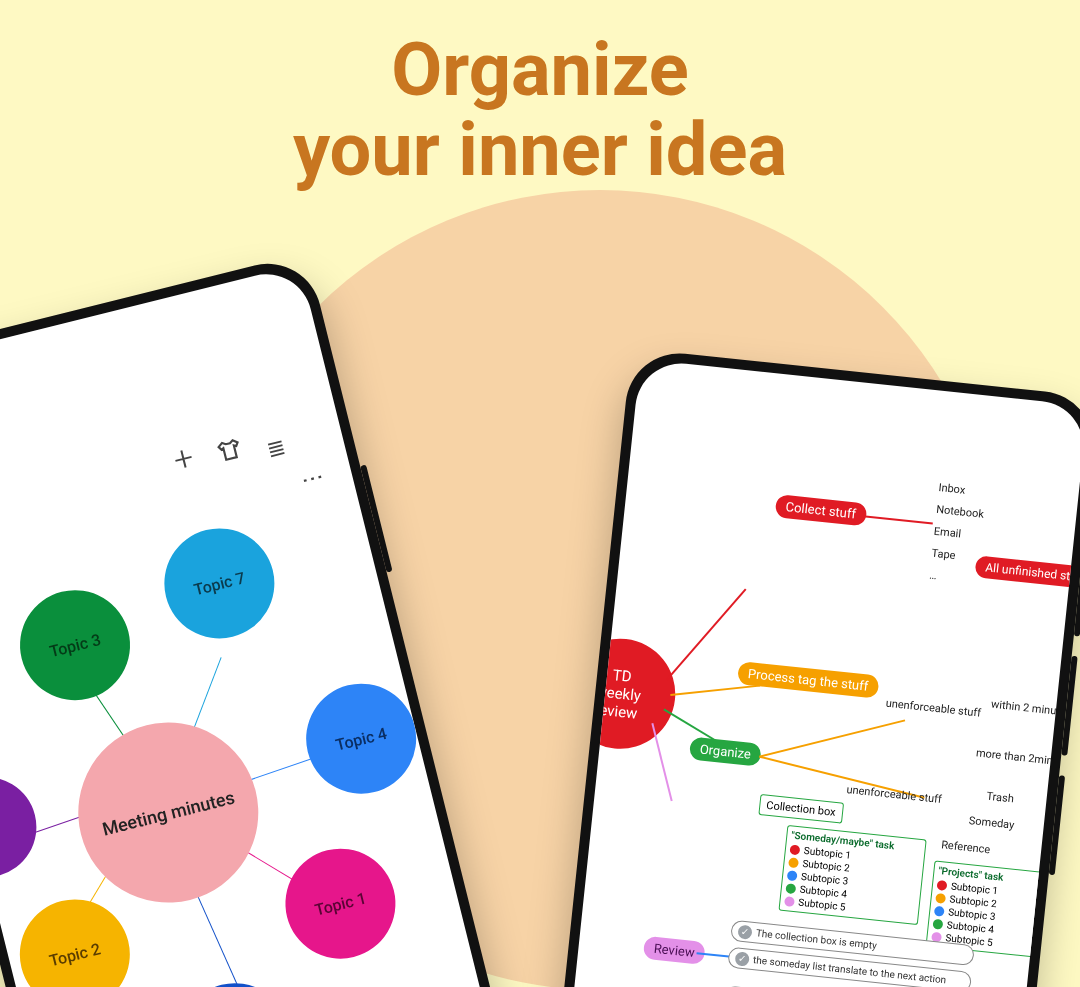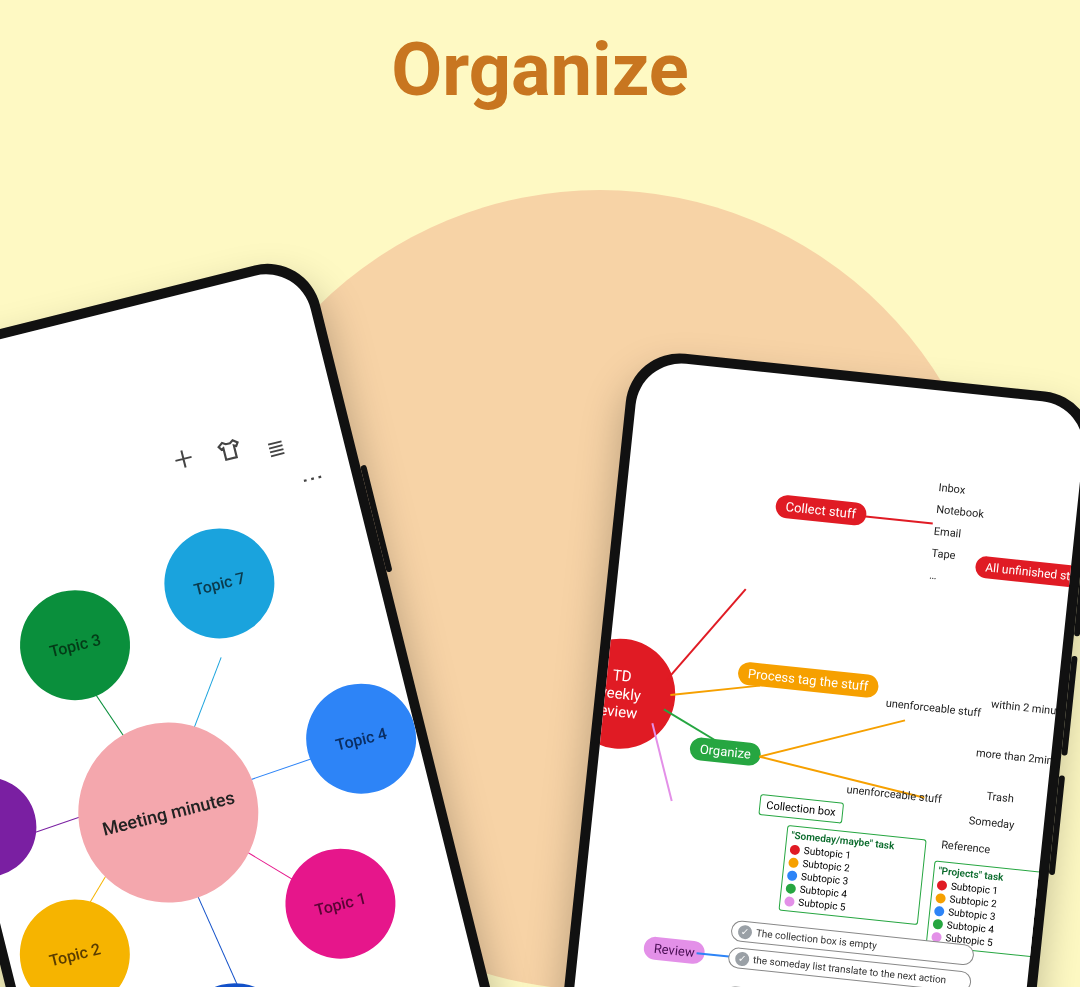--- a/index.html
+++ b/index.html
@@ -49,20 +49,21 @@
   .tline{position:absolute;height:2px;transform-origin:left center;}
 </style>
 </head>
 <body>
 
 <div class="stage">
   <div class="bg-circle"></div>
 
   <div class="headline">
     <span>Organize</span><br>
+    <span>your inner idea</span>
   </div>
 
   <div class="phone phone1">
 
     <div class="btn-r" style="top:220px;height:110px"></div>
     <div class="screen">
 
       <div class="tb">
 
         <div class="plus">+</div>

